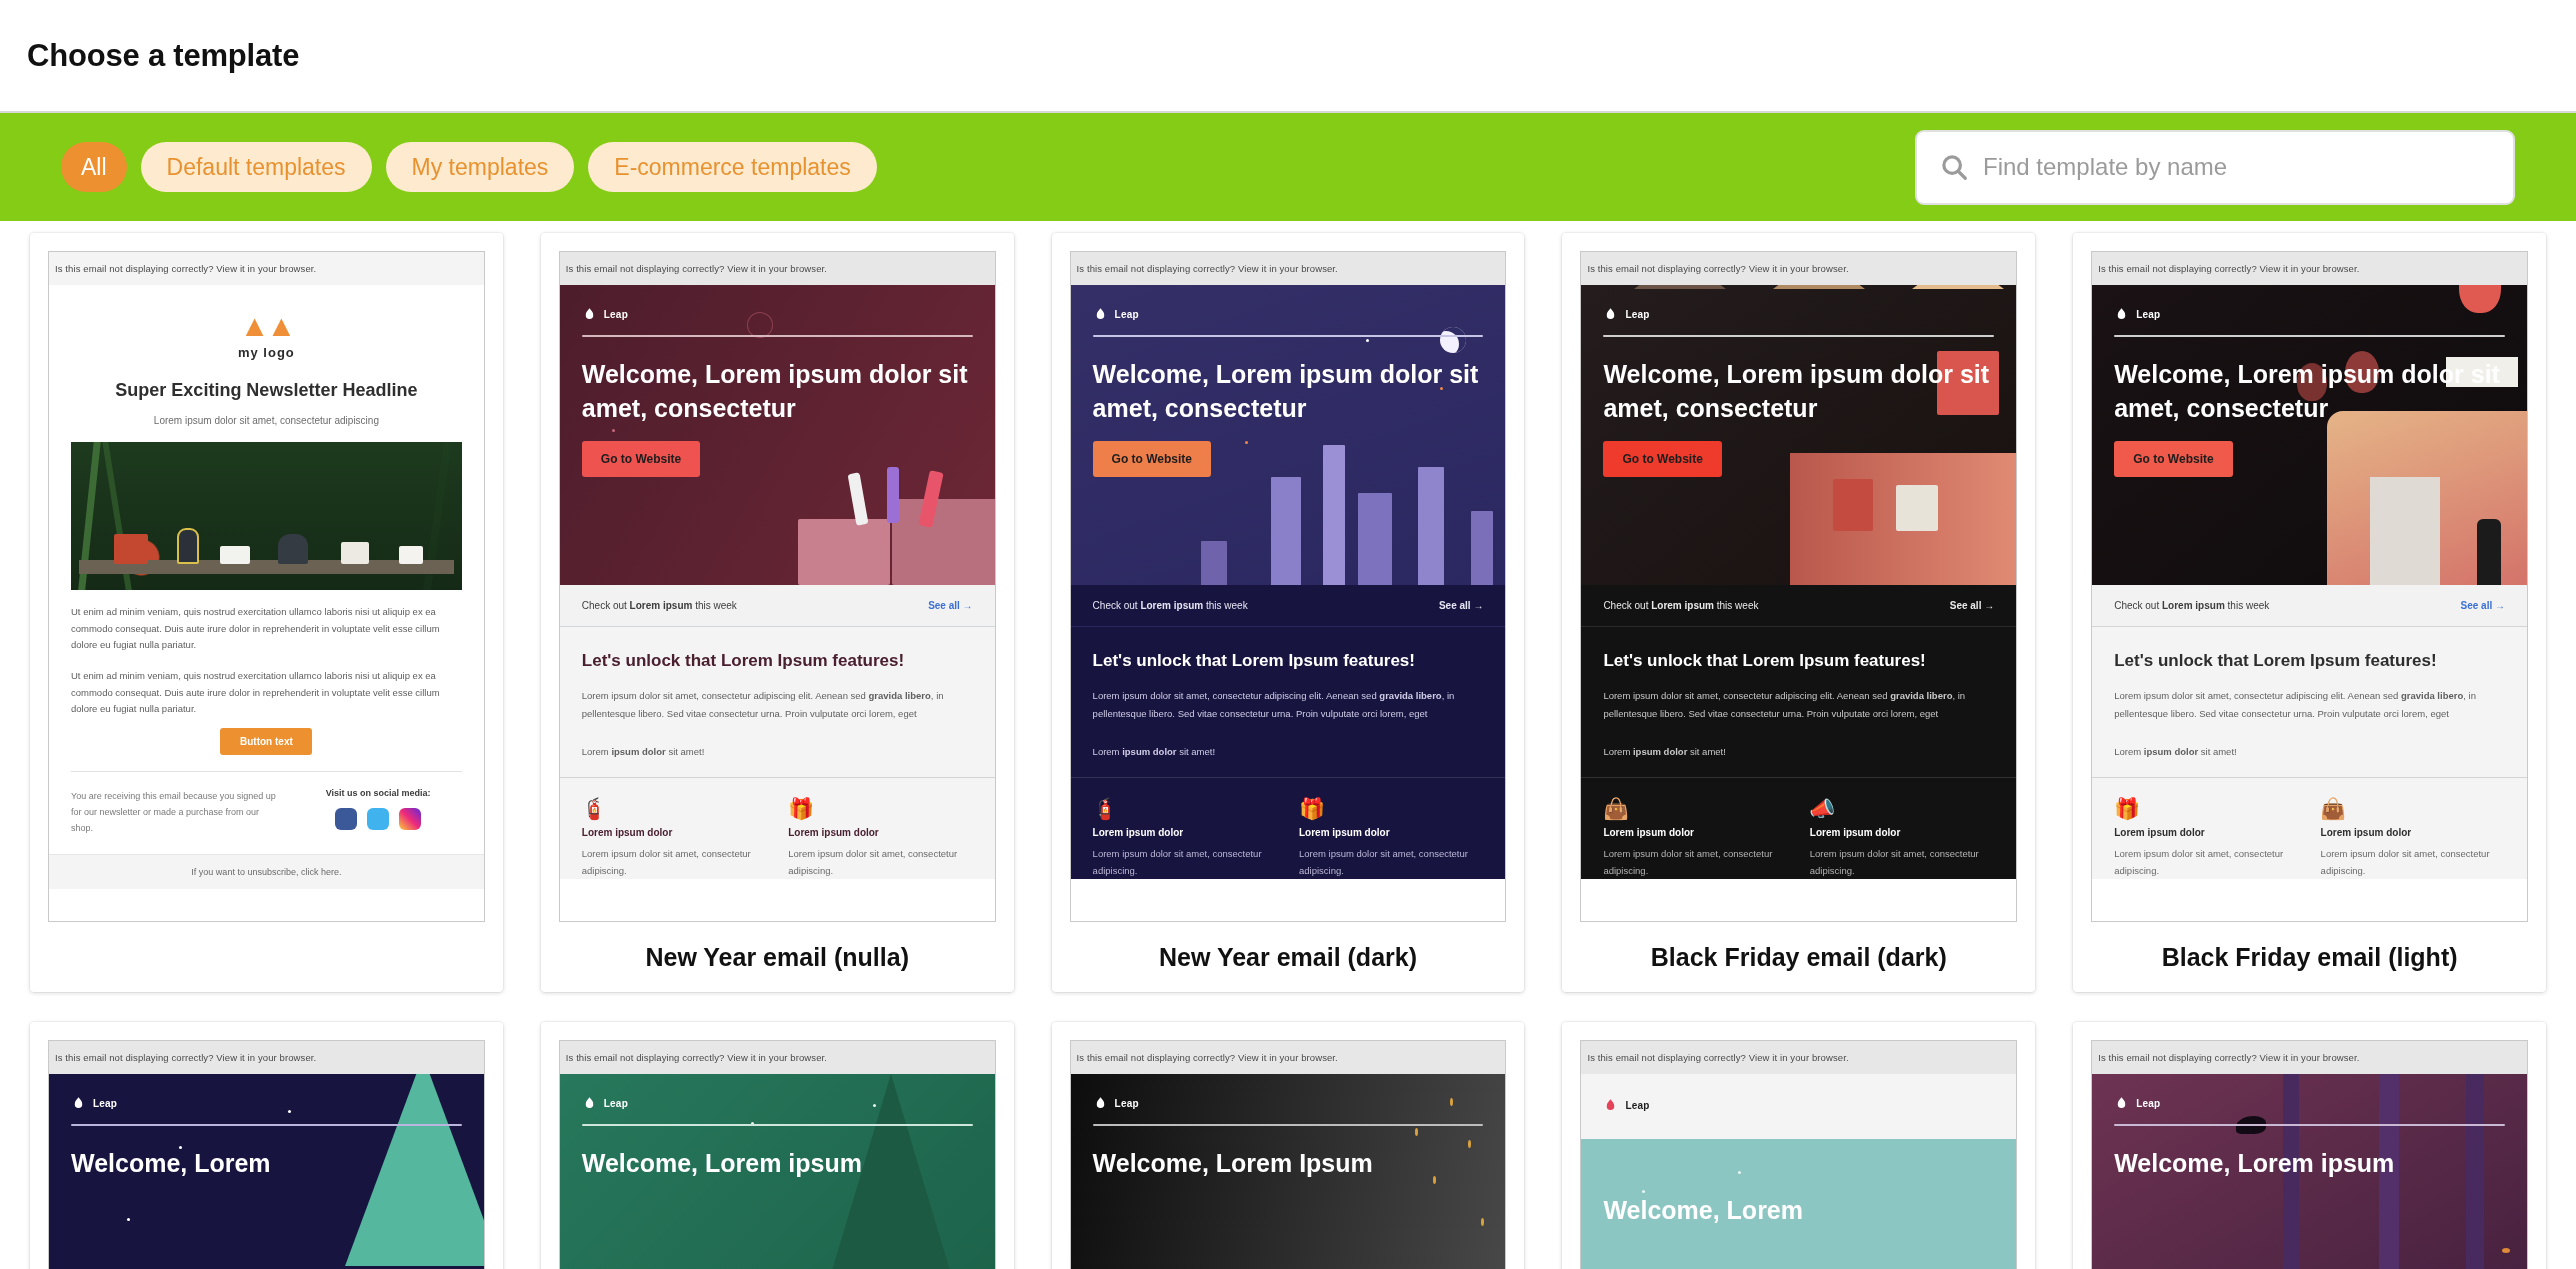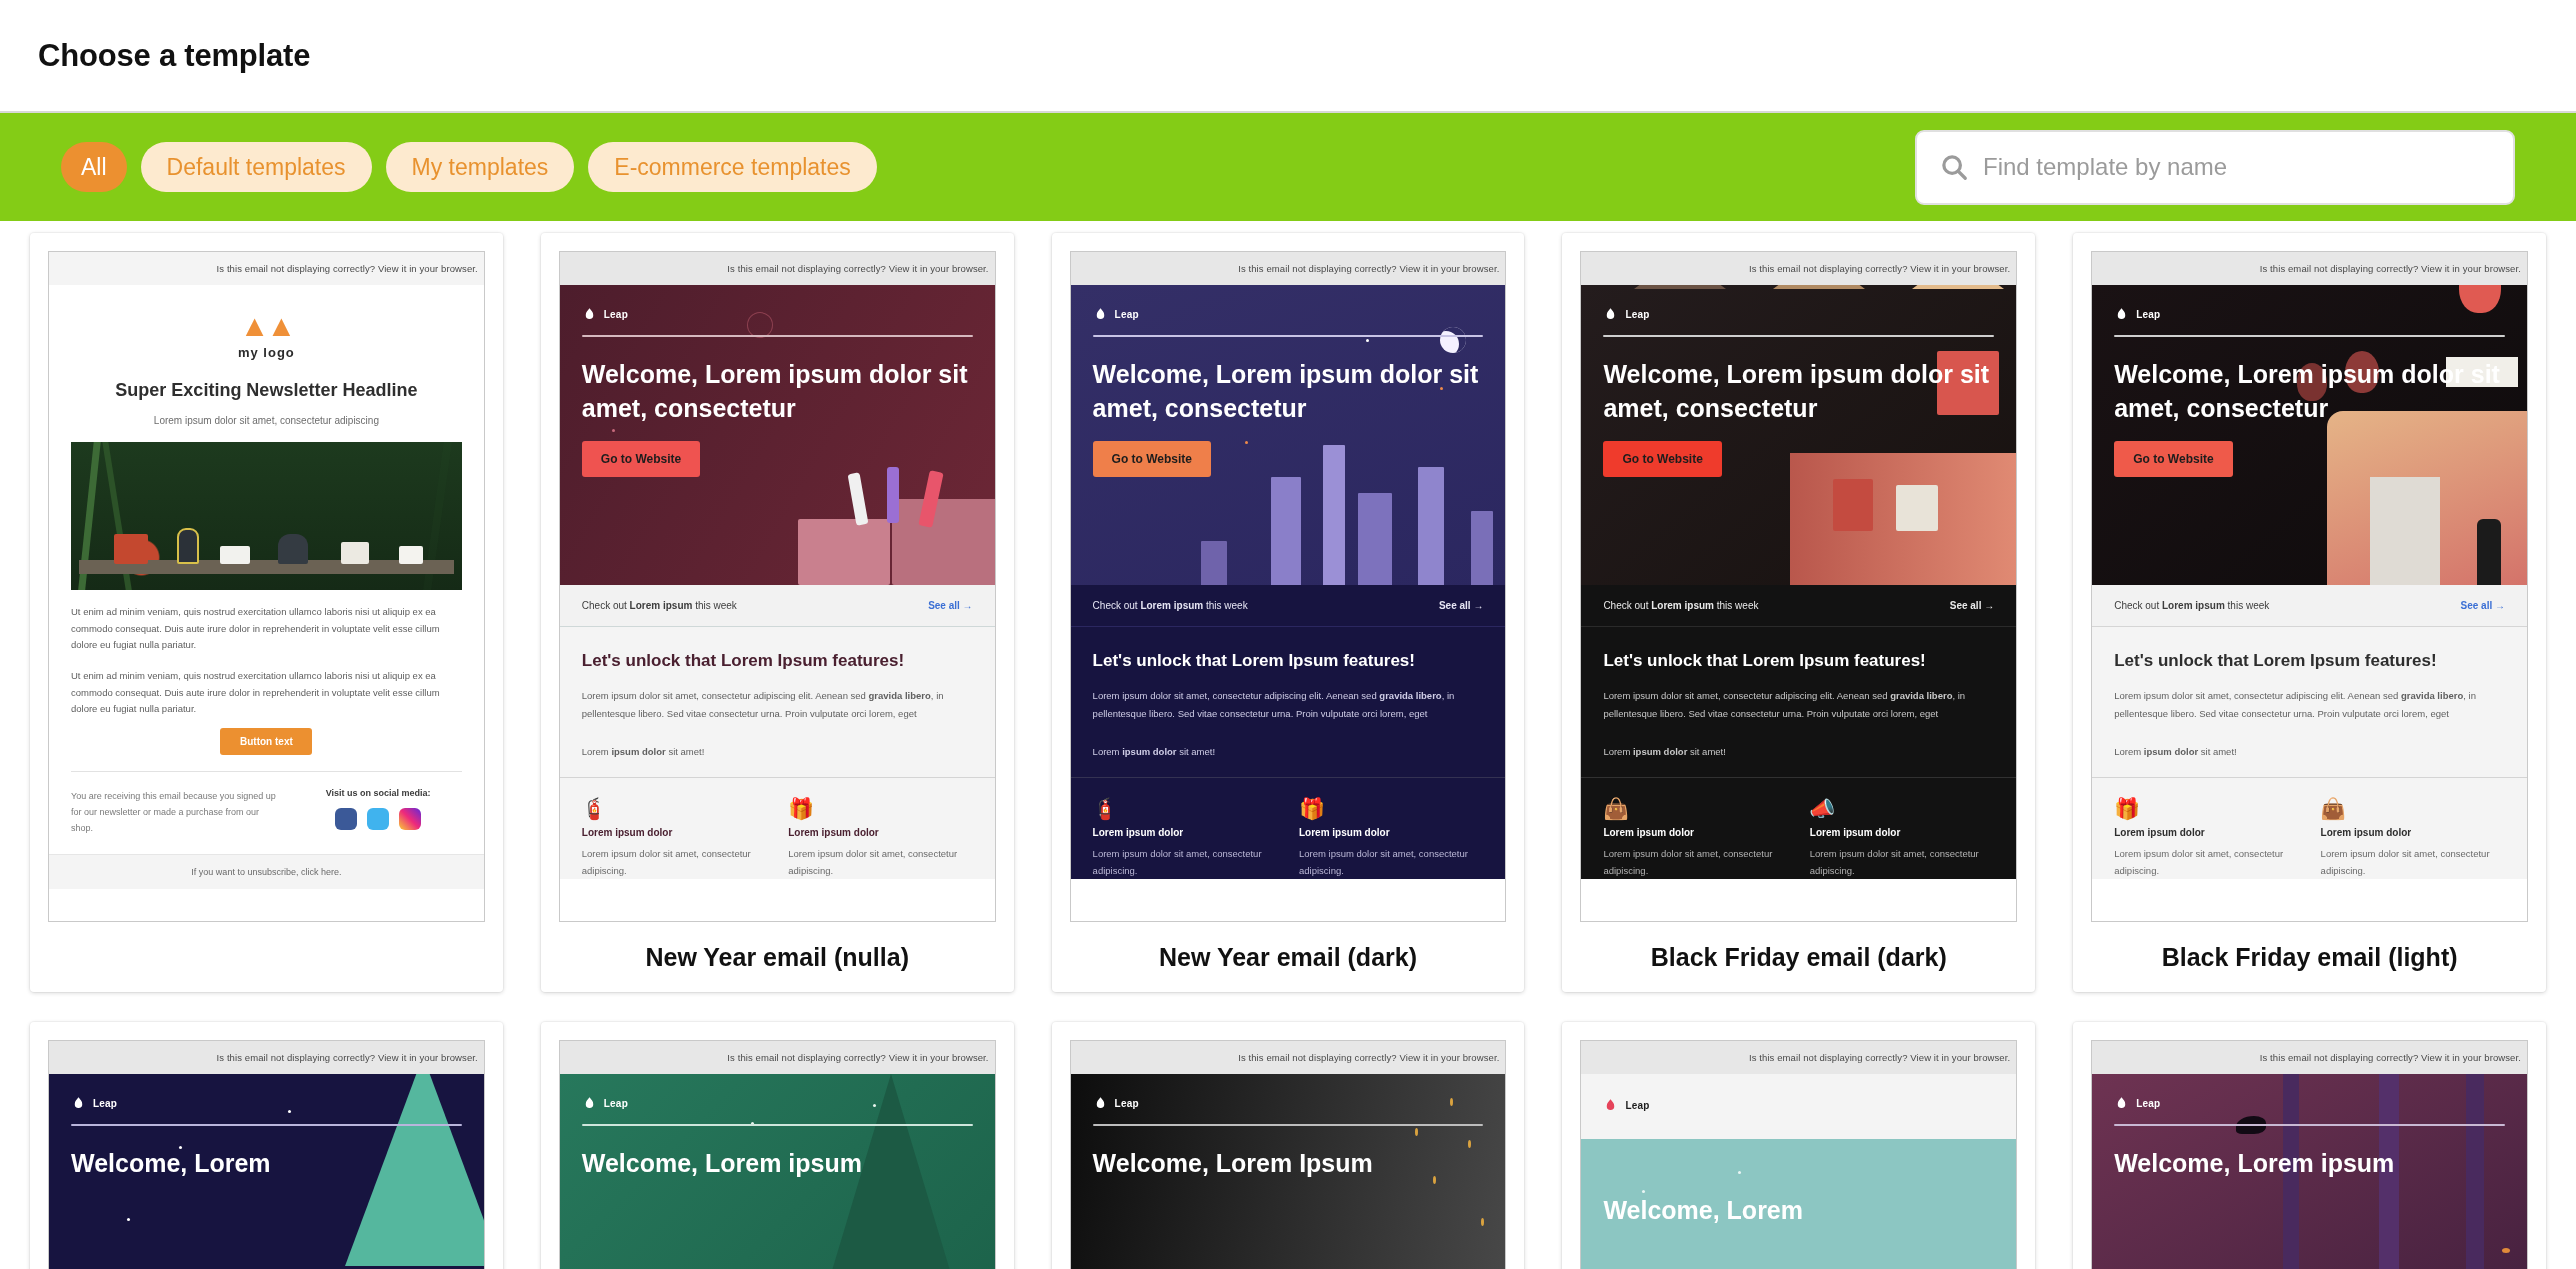--- a/index.html
+++ b/index.html
@@ -7,21 +7,21 @@
     width: 2576px; height: 1269px;
     background: #ffffff;
     font-family: "Liberation Sans", sans-serif;
     overflow: hidden;
   }
 
   
   .page-header {
     height: 113px;
     display: flex; align-items: center;
-    padding-left: 38px;
+    padding-left: 27px;
     border-bottom: 2px solid #d8d8d8;
     background: #fff;
   }
   .page-title {
     font-size: 31px; font-weight: bold; color: #111;
     letter-spacing: -0.2px;
   }
 
   
   .toolbar {
@@ -95,21 +95,21 @@
     text-align: center;
   }
 
   
   .grid.row2 { padding-top: 30px; }
   .grid.row2 .tpl-card { height: 759px; }
 
   
   .eb-bar {
     background: #e7e7e7; color: #4a4a4a;
-    font-size: 9.5px; text-align: right;
+    font-size: 9.5px; text-align: left;
     padding: 11px 6px; letter-spacing: 0.1px;
   }
   .eb-bar.light { background: #f4f4f4; }
 
   
   .d-body { padding: 0 22px; background:#fff; }
   .d-logo { text-align:center; padding-top: 26px; }
   .d-logo-mark {
     font-size: 30px; color: #ef9038; font-weight: bold; line-height: 1;
     letter-spacing: -3px;

